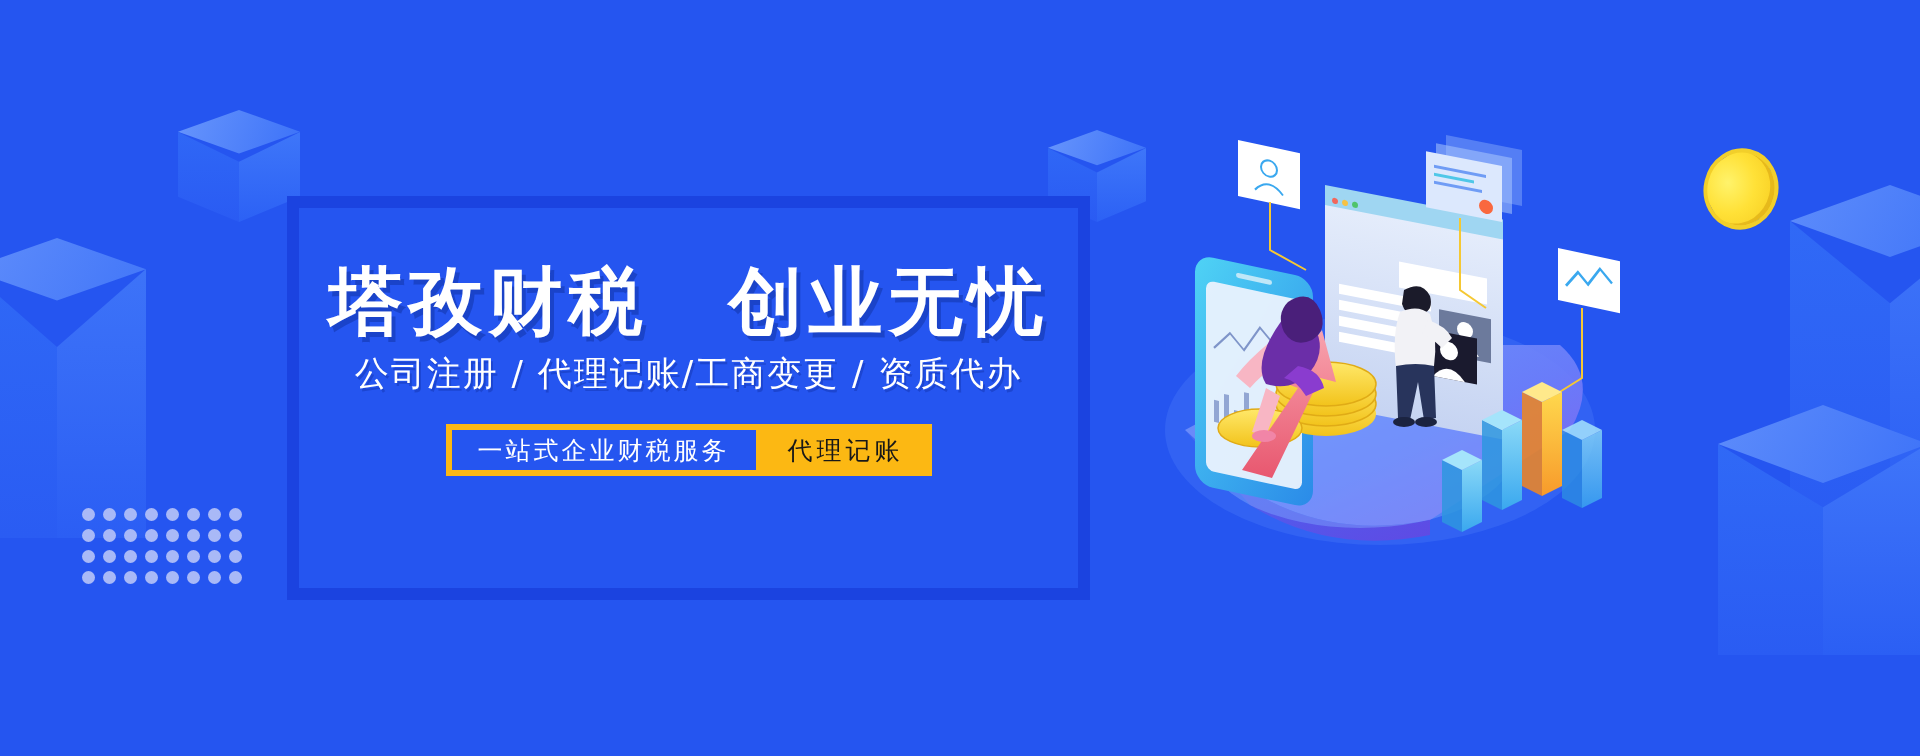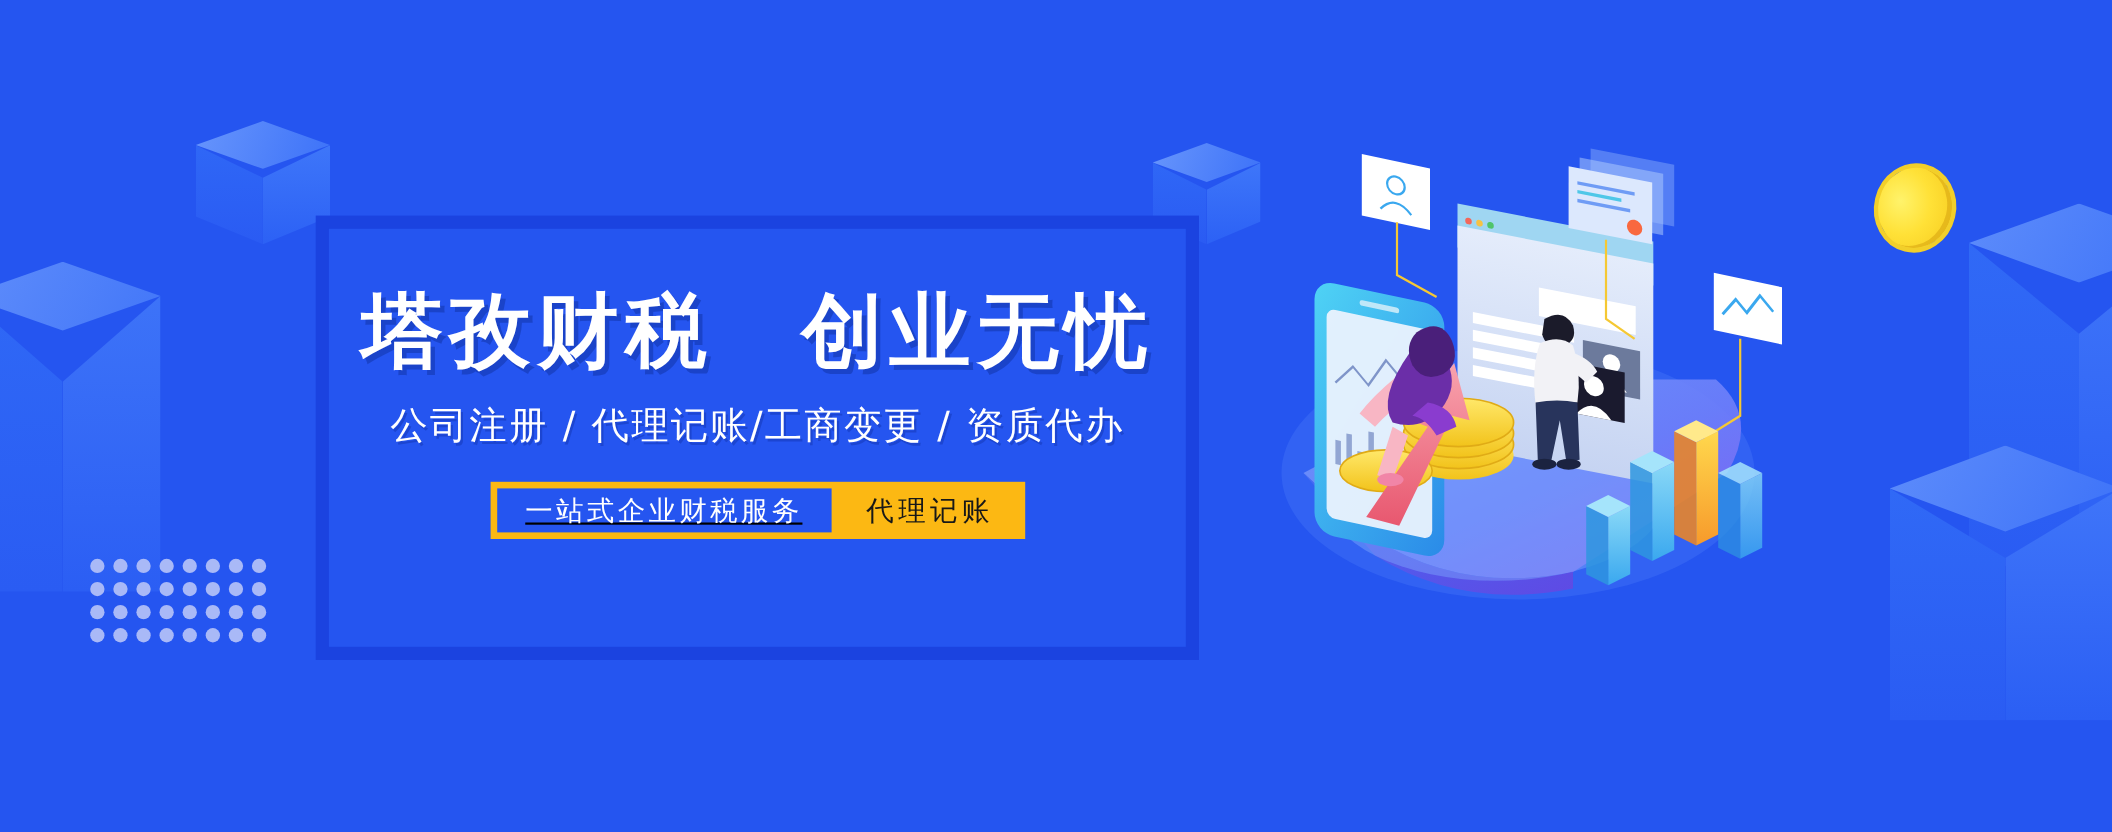--- a/index.html
+++ b/index.html
@@ -57,21 +57,21 @@
     line-height:1.18;
     font-weight:700;
     color:#ffffff;
     letter-spacing:6px;
     white-space:nowrap;
     text-shadow:4px 5px 0 rgba(18,52,170,.55);
     font-family:"DejaVu Sans","Liberation Sans",sans-serif;
   }
 
   .subtitle {
-    margin-top:22px;
+    margin-top:8px;
     font-size:34px;
     line-height:1.2;
     color:#ffffff;
     letter-spacing:2px;
     white-space:nowrap;
     text-shadow:2px 3px 0 rgba(18,52,170,.45);
     font-family:"DejaVu Sans","Liberation Sans",sans-serif;
   }
 
   
@@ -82,21 +82,20 @@
     display:flex;
     align-items:center;
     padding:0 0 0 6px;
   }
   .cta-primary {
     height:40px;
     background:#2555f0;
     display:flex; align-items:center; justify-content:flex-start;
     padding:0 26px;
     margin-right:4px;
-    text-decoration:underline;
   }
   .cta-primary span {
     font-size:25px; color:#ffffff; letter-spacing:3px; white-space:nowrap;
     font-family:"DejaVu Sans","Liberation Sans",sans-serif;
   }
   .cta-secondary {
     height:40px;
     display:flex; align-items:center; justify-content:center;
     padding:0 28px;
   }

